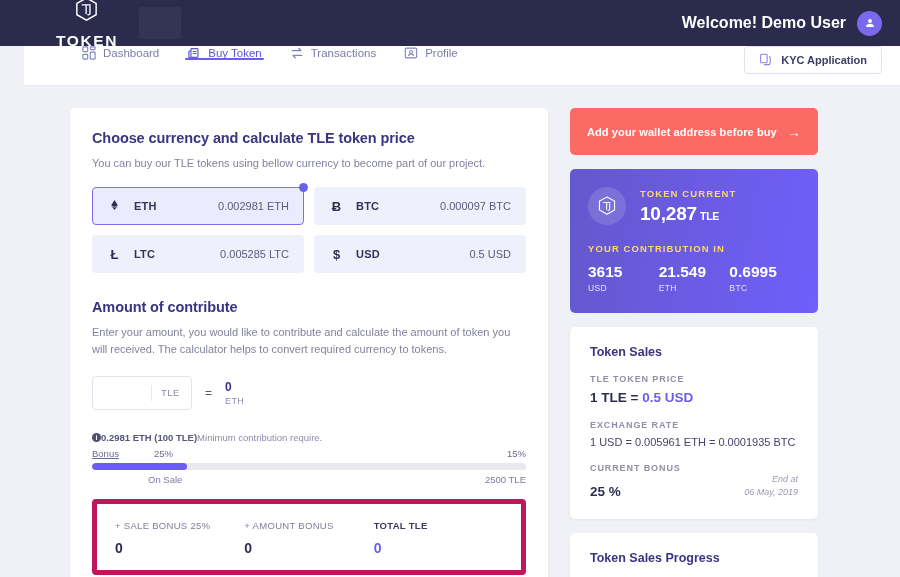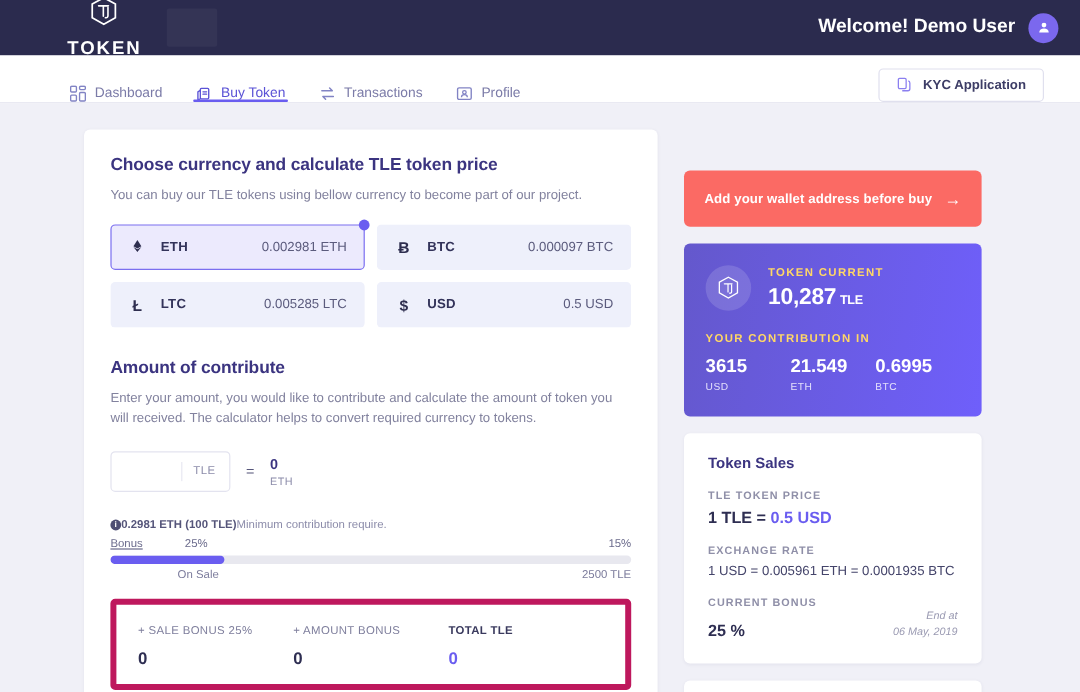--- a/index.html
+++ b/index.html
@@ -40,23 +40,24 @@
     width: 25px; height: 25px; border-radius: 50%;
     background: #7b68ee;
     display: flex; align-items: center; justify-content: center;
   }
 
   
   .navbar {
     height: 40px;
     background: #fff;
     display: flex;
-    align-items: flex-end;
-    padding: 0 30px 0 56px;
+    align-items: flex-start;
+    padding: 0 18px 0 56px;
     border-bottom: 1px solid #e9e9f2;
+    margin-left: 24px;
   }
   .nav-items { display: flex; align-items: stretch; gap: 24px; }
   .nav-item {
     display: flex; align-items: center; gap: 7px;
     font-size: 11.5px; color: #7b7ba8;
     position: relative; cursor: pointer;
     padding: 0 2px;
   }
   .nav-item.active { color: #5b53d6; font-weight: normal; }
   .nav-item.active::after {
@@ -236,21 +237,20 @@
 
   
   .alert-banner {
     background: #fb6a64;
     border-radius: 5px;
     height: 47px;
     display: flex; align-items: center;
     padding: 0 17px;
     color: #fff;
     cursor: pointer;
-    margin-top: 34px;
   }
   .alert-banner span.t {
     font-size: 11px; font-weight: bold; letter-spacing: 0.1px;
   }
   .alert-arrow { margin-left: auto; font-size: 14px; line-height: 1; }
 
   .balance-card {
     margin-top: 14px;
     border-radius: 5px;
     background: linear-gradient(100deg, #6458cc 0%, #6f5ffb 100%);

